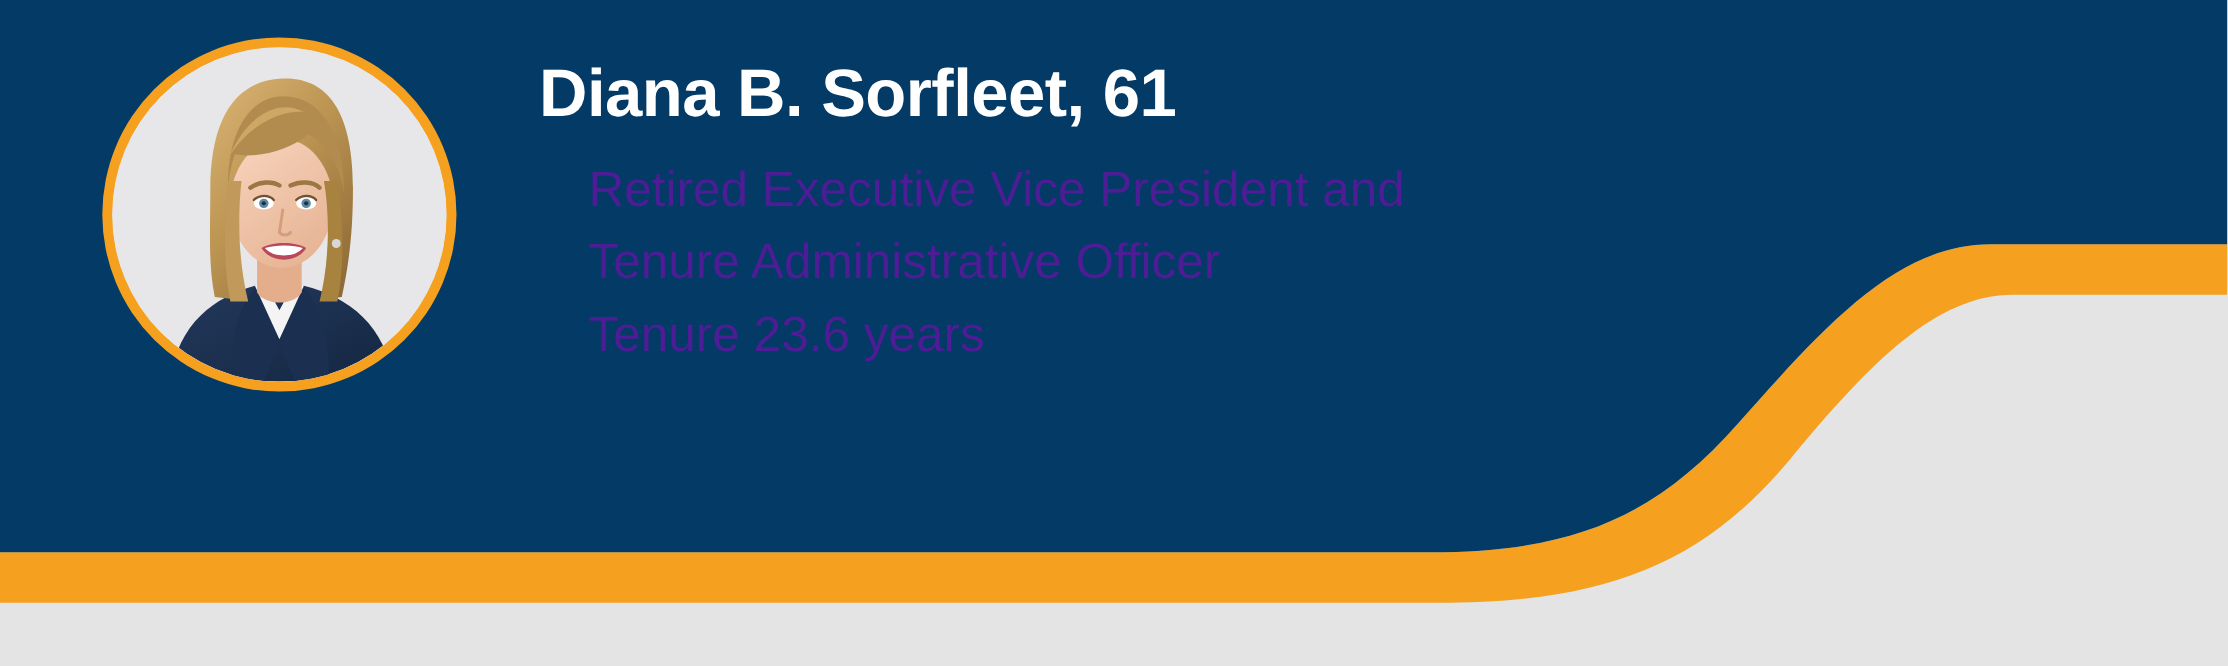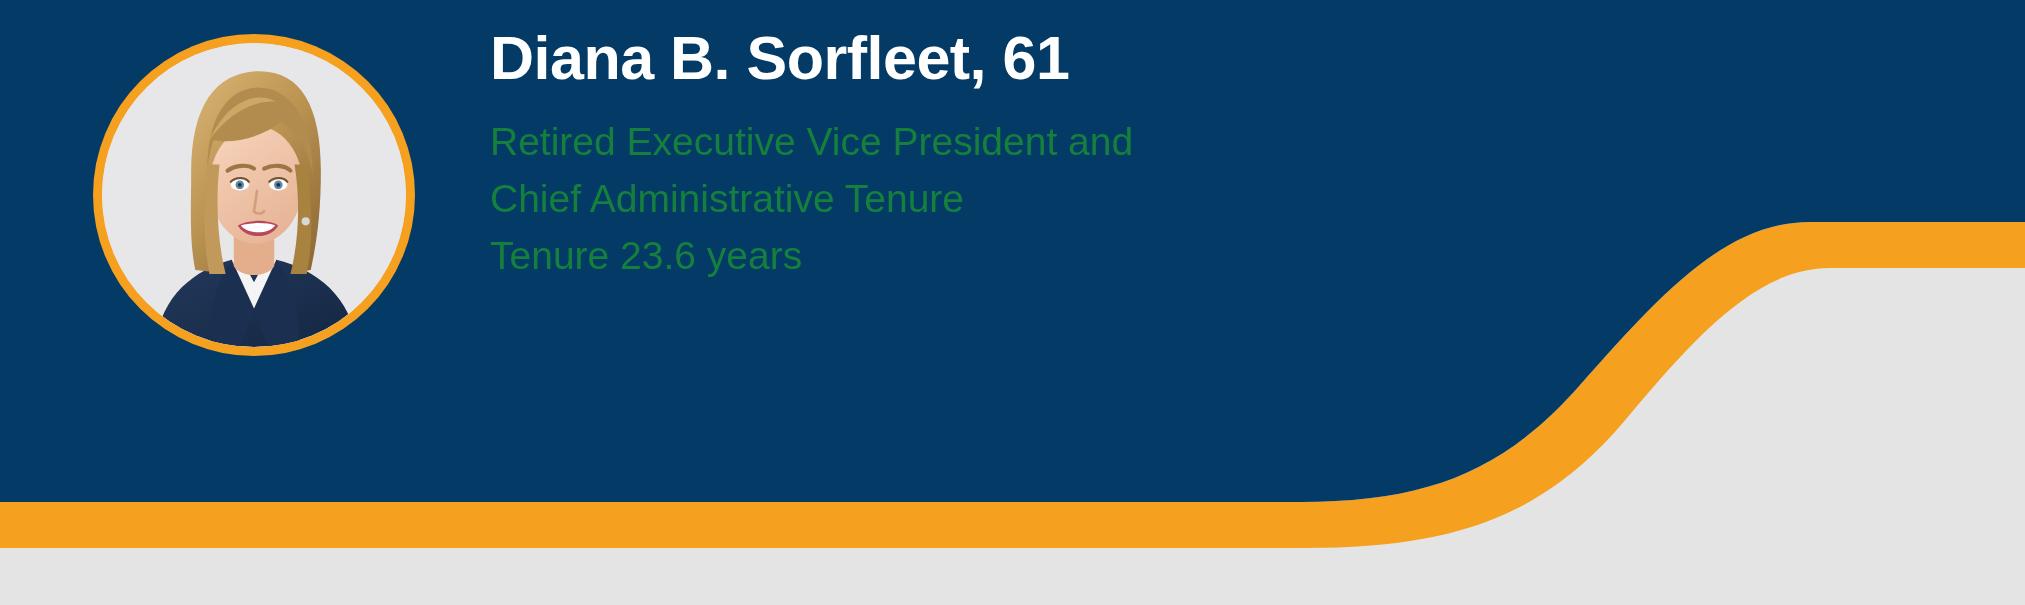--- a/index.html
+++ b/index.html
@@ -48,38 +48,39 @@
     border-radius:50%;
     background:#e7e7e9;
     overflow:hidden;
   }
   #portrait-photo { display:block; width:100%; height:100%; }
 
   
   #text-block {
     position:absolute;
     left:490px;
-    top:26px;
+    top:52px;
     z-index:6;
     width:1150px;
   }
   #person-name {
     font-size:61px;
     font-weight:bold;
     color:#ffffff;
     line-height:1.06;
     letter-spacing:-0.5px;
     white-space:nowrap;
   }
   .detail-line {
-    font-size:39px;
+    font-size:45px;
     font-weight:normal;
-    color:#15803d;
+    color:#4c1d95;
     line-height:1.47;
     white-space:nowrap;
+    margin-left:45px;
   }
   #role-line-1 { margin-top:22px; }
 </style>
 </head>
 <body>
 
 <div id="card">
 
   <svg id="bg-swoosh" viewBox="0 0 2025 605" preserveAspectRatio="none">
 
@@ -179,17 +180,17 @@
 
           <circle cx="201" cy="176" r="4" fill="#d8d8d8"></circle>
         </g>
       </svg>
     </div>
   </div>
 
   <div id="text-block">
     <div id="person-name">Diana B. Sorfleet, 61</div>
     <div id="role-line-1" class="detail-line">Retired Executive Vice President and</div>
-    <div id="role-line-2" class="detail-line">Chief Administrative Tenure</div>
+    <div id="role-line-2" class="detail-line">Tenure Administrative Officer</div>
     <div id="tenure-line" class="detail-line">Tenure 23.6 years</div>
   </div>
 
 </div>
 
 </body></html>

